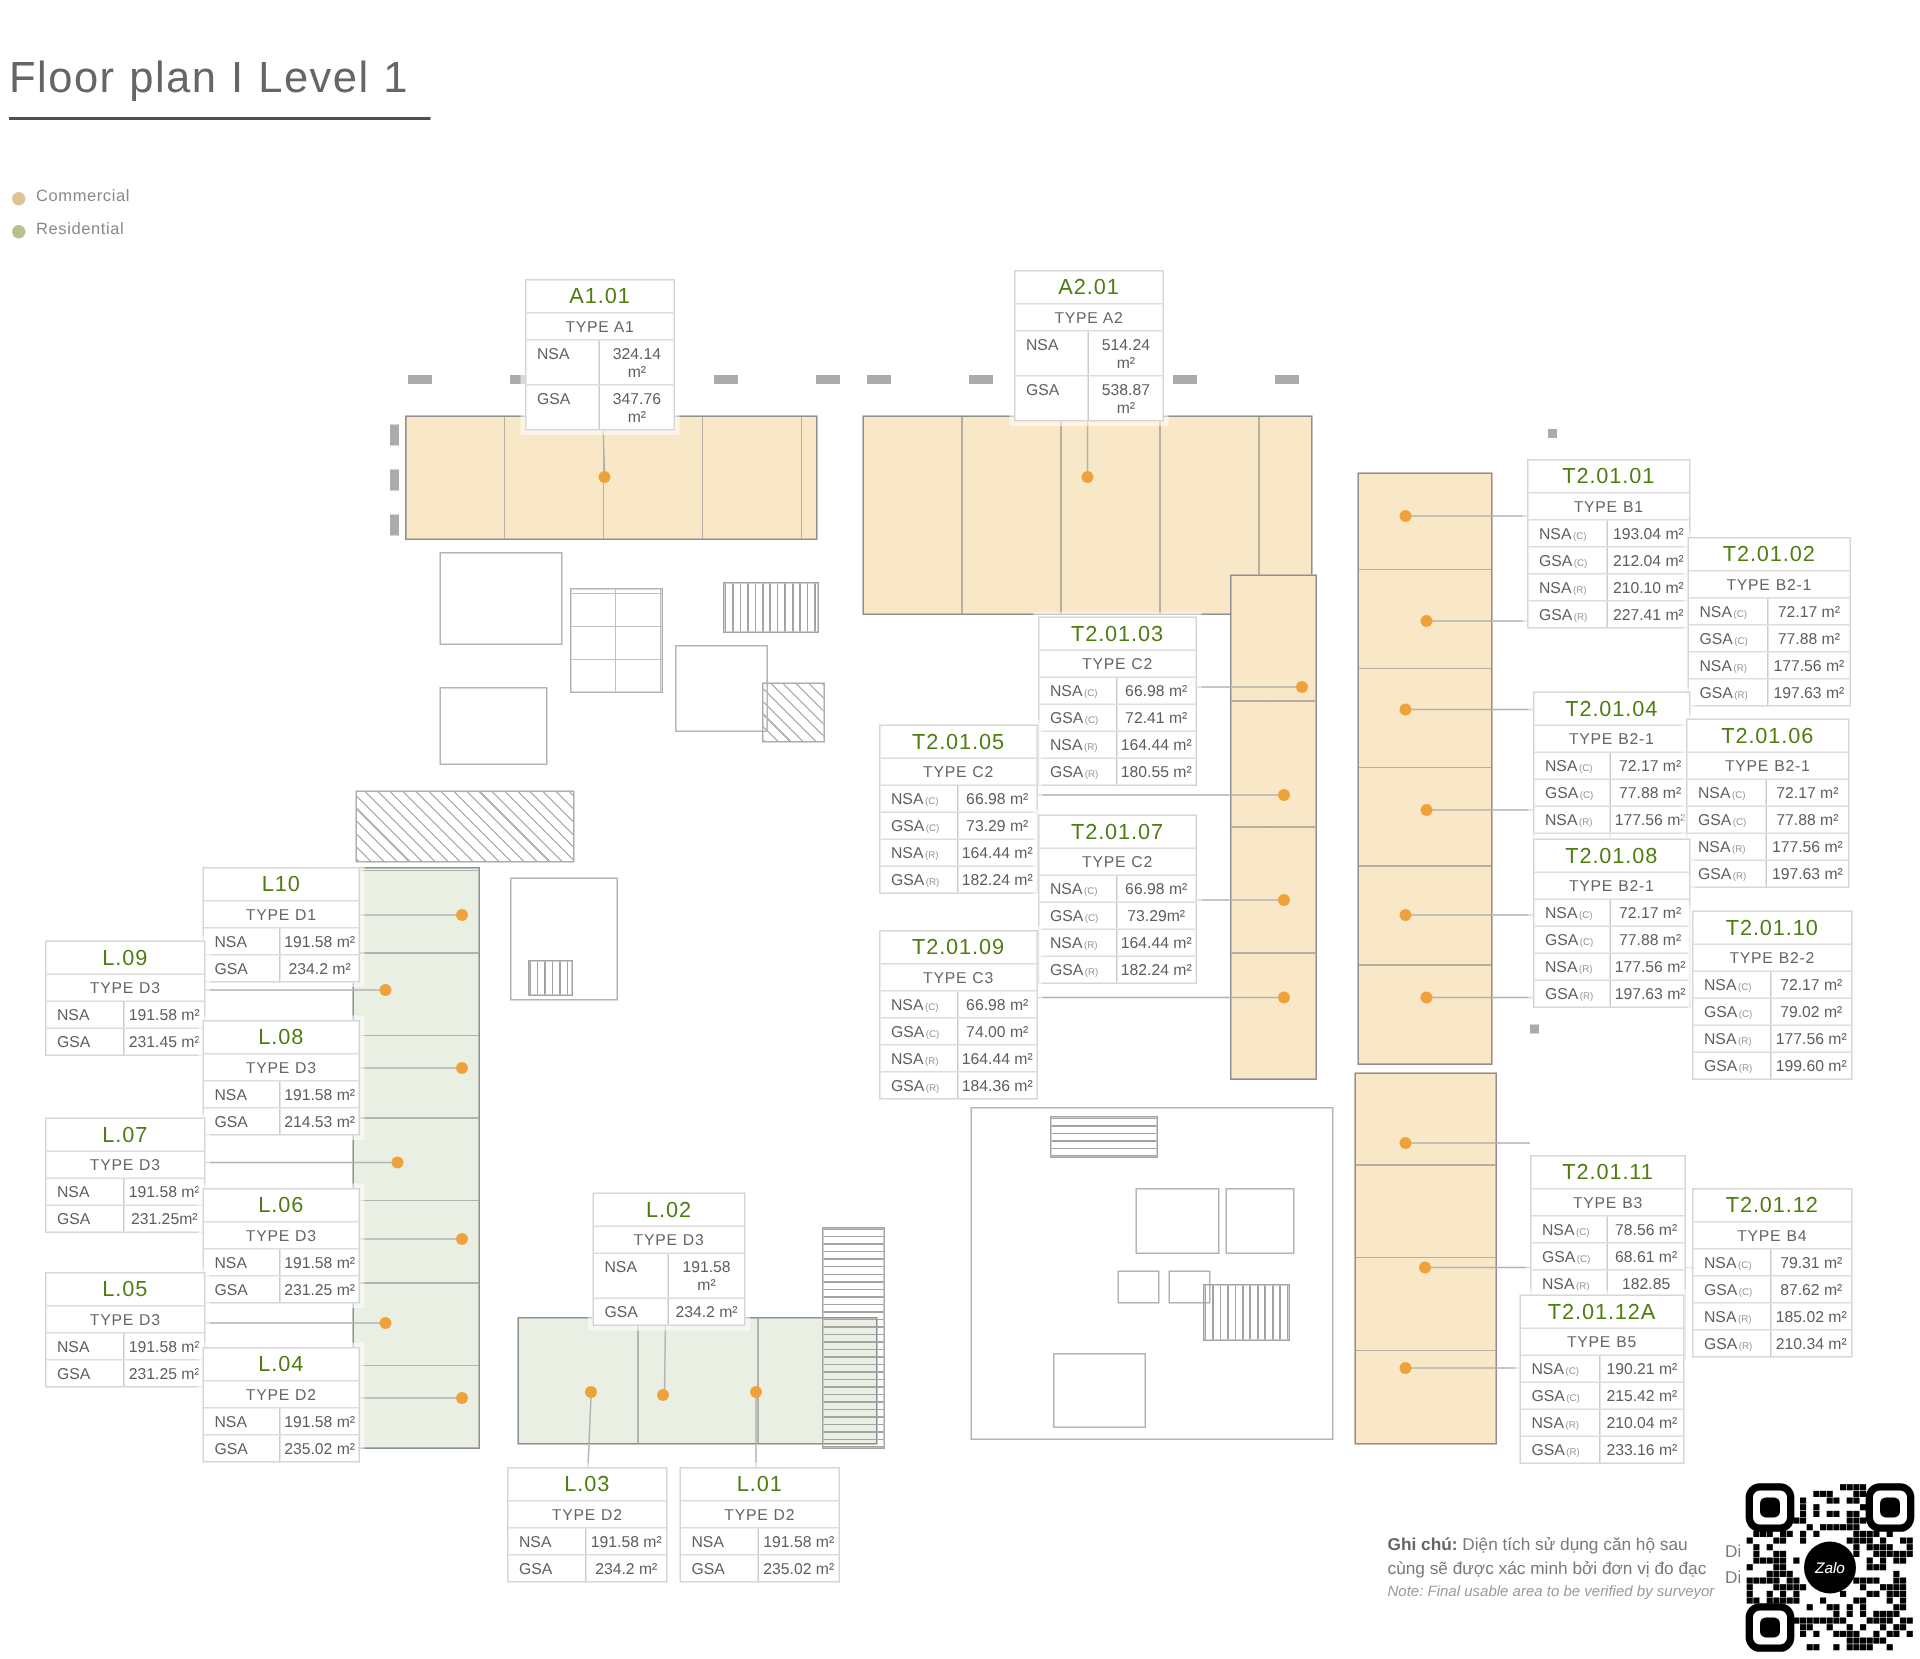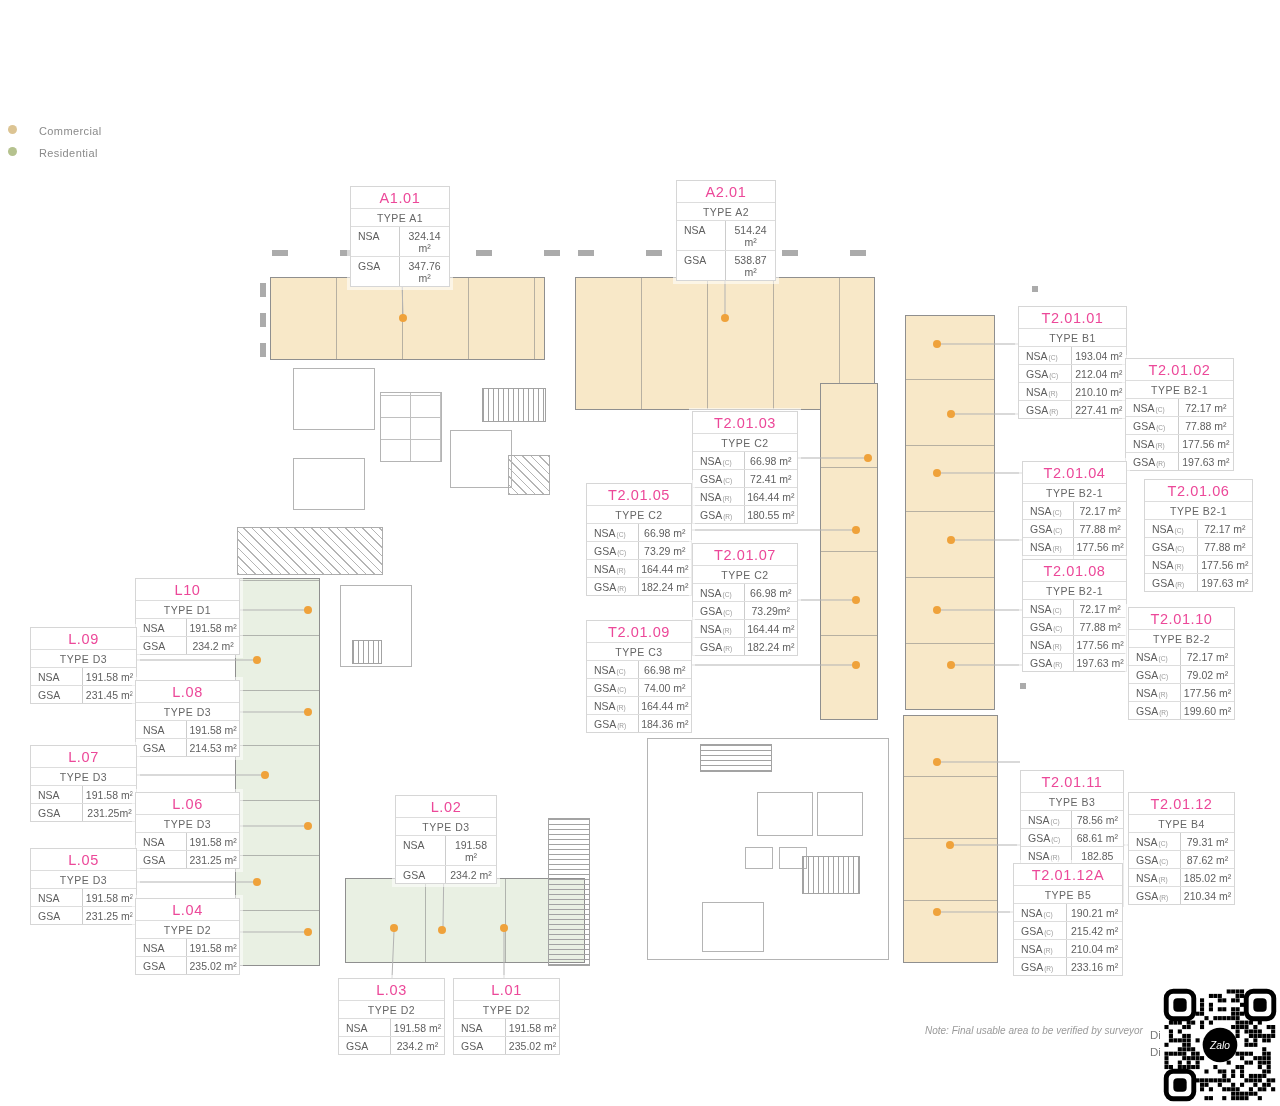--- a/index.html
+++ b/index.html
@@ -4,21 +4,21 @@
 <style>
   html,body{margin:0;padding:0;background:#ffffff;}
   body{width:1280px;height:1106px;position:relative;overflow:hidden;
        font-family:"Liberation Sans",sans-serif;}
   
   #header{position:absolute;left:6px;top:26px;z-index:6;}
   #title{font-size:46px;letter-spacing:3px;color:#737373;font-weight:400;line-height:1;}
   #subtitle{font-size:29px;color:#666;letter-spacing:1px;display:inline-block;
             border-bottom:2px solid #4f4f4f;padding:10px 14px 9px 0;}
   #legend{position:absolute;left:8px;top:125px;z-index:6;}
-  .legend-row{display:flex;align-items:flex-start;gap:22px;margin-bottom:10px;}
+  .legend-row{display:flex;align-items:flex-end;gap:7px;margin-bottom:10px;}
   .legend-dot{width:9px;height:9px;border-radius:50%;}
   .legend-label{font-size:11px;color:#8a8a8a;letter-spacing:.4px;}
   
   #plan,#tables,#dots,#ticks{position:absolute;left:0;top:0;width:1280px;height:1106px;}
   #plan{z-index:1;} #leads{position:absolute;left:0;top:0;z-index:2;pointer-events:none;}
   #dots{z-index:3;} #tables{z-index:4;}
   .blk{position:absolute;border:1px solid #8f8f8f;box-sizing:border-box;}
   .com{background:#F8E8C8;}
   .res{background:#E9F0E3;}
   .vcols{background-image:repeating-linear-gradient(90deg,transparent 0 65px,rgba(130,130,130,.55) 65px 66px);}
@@ -35,21 +35,21 @@
   .hatch-h{position:absolute;box-sizing:border-box;border:1px solid #a3a3a3;
            background:repeating-linear-gradient(0deg,#a3a3a3 0 1px,transparent 1px 5px);}
   .hatch-d{position:absolute;box-sizing:border-box;border:1px solid #adadad;
            background:repeating-linear-gradient(45deg,#b5b5b5 0 1px,transparent 1px 6px);}
   .tick{position:absolute;background:#ababab;}
   .marker{position:absolute;width:8px;height:8px;border-radius:50%;transform:translate(-4px,-4px);}
   
   .unit-table{position:absolute;background:#fff;border:1px solid #d6d6d6;color:#5e5e5e;
               box-shadow:0 0 0 3px rgba(255,255,255,.55);}
   .unit-table .hd{font-size:14.5px;letter-spacing:.6px;text-align:center;padding:3px 0 2px;
-                  border-bottom:1px solid #ddd;color:#ec4899;}
+                  border-bottom:1px solid #ddd;color:#4d7c0f;}
   .unit-table .tp{font-size:10.5px;text-align:center;padding:3px 0 2px;border-bottom:1px solid #ddd;
                   letter-spacing:.5px;color:#666;}
   .unit-table .row{display:flex;border-bottom:1px solid #ddd;font-size:10.5px;align-items:stretch;}
   .unit-table .row:last-child{border-bottom:none;}
   .unit-table .lbl{flex:0 0 40%;padding:3px 2px 2px 7px;border-right:1px solid #ccc;
                    display:flex;align-items:baseline;gap:1px;color:#5e5e5e;}
   .unit-table .sub{font-size:6.5px;color:#999;}
   .unit-table .val{flex:1;text-align:center;padding:3px 2px 2px;color:#5e5e5e;}
   
   #footnote{position:absolute;left:925px;top:1023px;width:228px;z-index:6;
@@ -57,20 +57,21 @@
   #footnote .lab{font-weight:bold;color:#666;}
   #footnote .en{font-style:italic;font-size:10px;color:#9a9a9a;margin-top:1px;}
   #clipped{position:absolute;left:1150px;top:1027px;z-index:5;font-size:11.5px;
            line-height:1.45;color:#7a7a7a;}
   #qr{position:absolute;left:1160px;top:984px;width:120px;height:122px;background:#fff;z-index:7;}
 </style>
 </head>
 <body>
 
 <div id="header">
+  <div id="subtitle">Floor plan I  Level 1</div>
 </div>
 
 <div id="legend">
   <div class="legend-row">
     <span class="legend-dot" style="background: rgb(220, 196, 147);"></span>
     <span class="legend-label">Commercial</span>
   </div>
   <div class="legend-row">
     <span class="legend-dot" style="background: rgb(181, 194, 142);"></span>
     <span class="legend-label">Residential</span>
@@ -298,21 +299,21 @@
       </div>
       <div class="row">
         <span class="lbl">NSA<span class="sub">(R)</span></span>
         <span class="val">164.44 m²</span>
       </div>
       <div class="row">
         <span class="lbl">GSA<span class="sub">(R)</span></span>
         <span class="val">182.24 m²</span>
       </div>
     </div>
-    <div class="unit-table" style="left: 1124px; top: 479px; width: 107px; margin-left: 20px;">
+    <div class="unit-table" style="left: 1124px; top: 479px; width: 107px;">
       <div class="hd">T2.01.06</div>
       <div class="tp">TYPE B2-1</div>
       <div class="row">
         <span class="lbl">NSA<span class="sub">(C)</span></span>
         <span class="val">72.17 m²</span>
       </div>
       <div class="row">
         <span class="lbl">GSA<span class="sub">(C)</span></span>
         <span class="val">77.88 m²</span>
       </div>
@@ -581,20 +582,21 @@
         <span class="val">191.58 m²</span>
       </div>
       <div class="row">
         <span class="lbl">GSA</span>
         <span class="val">235.02 m²</span>
       </div>
     </div>
   </div>
 
 <div id="footnote">
+  <div><span class="lab">Ghi chú:</span><span> Diện tích sử dụng căn hộ sau cùng sẽ được xác minh bởi đơn vị đo đạc</span></div>
   <div class="en">Note: Final usable area to be verified by surveyor</div>
 </div>
 <div id="clipped">
     <div>Di</div>
     <div>Di</div>
   </div>
 
 <div id="qr"><svg viewBox="-1 -1 27 27" width="120" height="122">
       <rect x="14" y="0" width="0.92" height="0.92" fill="#000"></rect>
       <rect x="15" y="0" width="0.92" height="0.92" fill="#000"></rect>

